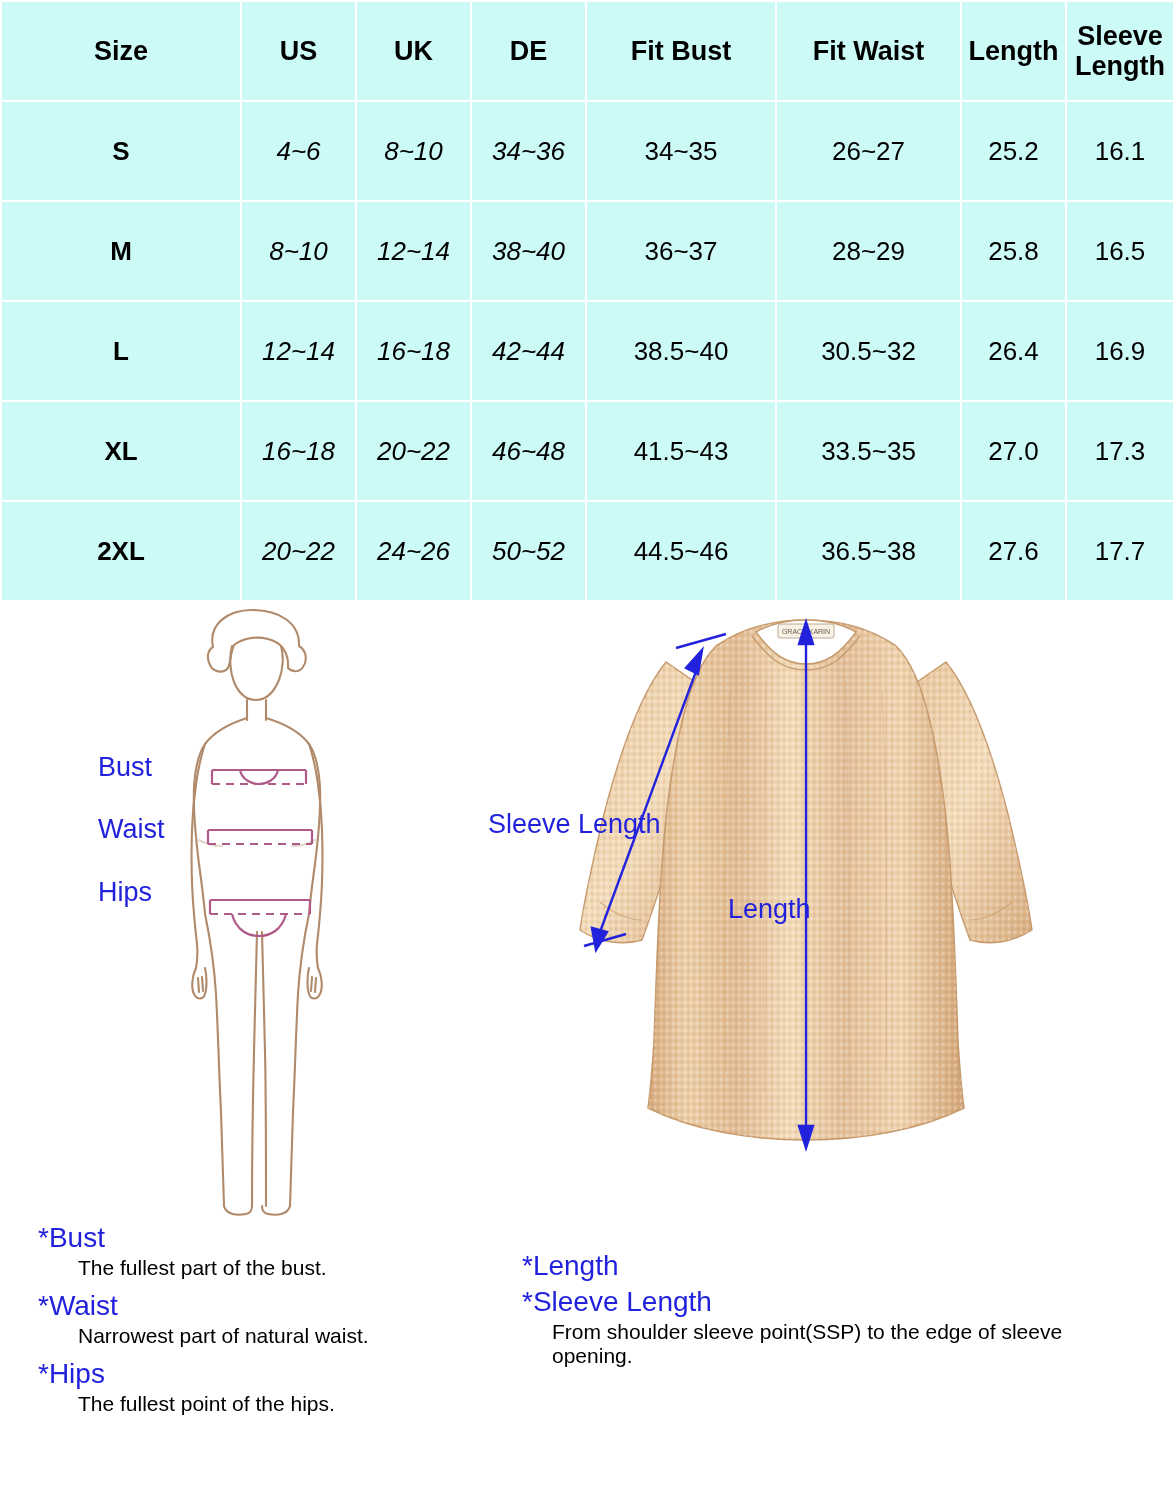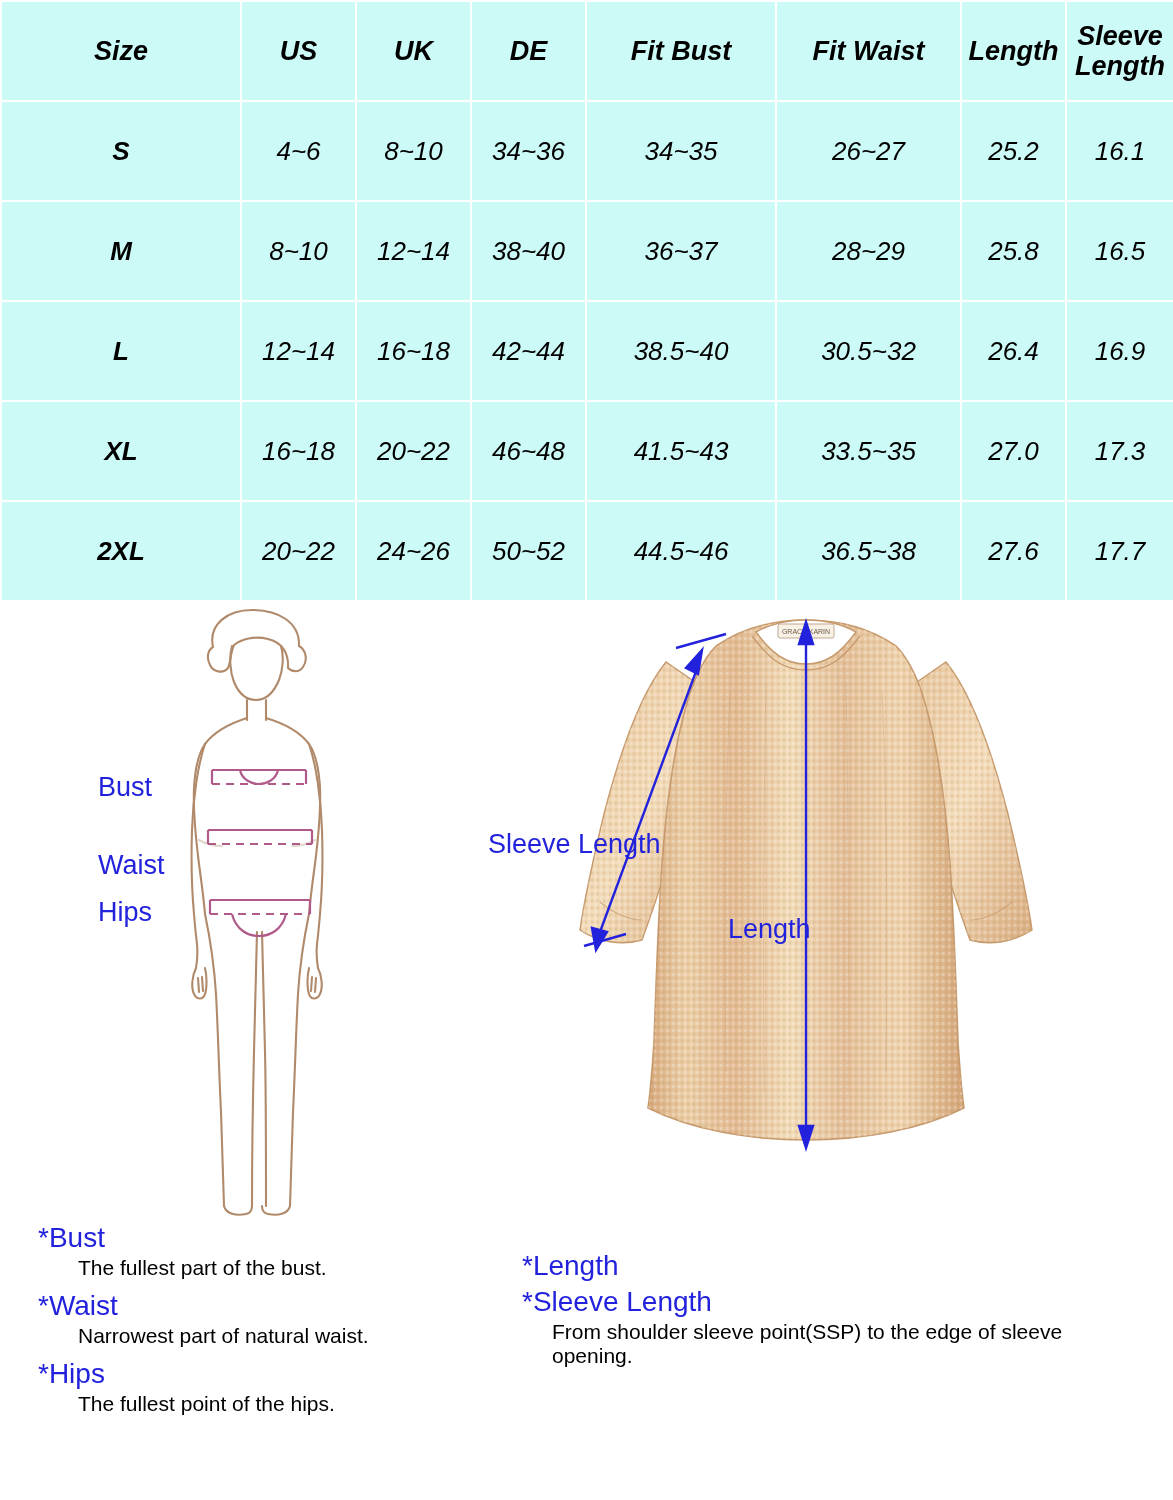--- a/index.html
+++ b/index.html
@@ -19,21 +19,20 @@
     border-collapse: collapse;
     table-layout: fixed;
     background: #ccfaf6;
   }
   table.size-table td, table.size-table th {
     border: 2px solid #ffffff;
     text-align: center;
     vertical-align: middle;
     background: #ccfaf6;
     padding: 0;
-    font-style: italic;
   }
   table.size-table thead th {
     height: 100px;
     font-size: 27px;
     font-weight: bold;
     color: #000000;
   }
   table.size-table tbody td {
     height: 100px;
     font-size: 26px;
@@ -74,21 +73,20 @@
     top: 0;
     width: 693px;
     height: 620px;
   }
 
   .lbl-blue {
     position: absolute;
     color: #2222dd;
     font-size: 27px;
     white-space: nowrap;
-    margin-top: 20px;
   }
 
   
   .notes {
     position: relative;
     width: 1066px;
     height: 270px;
   }
   .notes-col {
     position: absolute;
@@ -248,21 +246,21 @@
         <path d="M208 228 L208 242 M312 228 L312 242"></path>
 
         <path d="M210 298 L310 298"></path>
         <path d="M210 312 L310 312" stroke-dasharray="8 6"></path>
         <path d="M210 298 L210 312 M310 298 L310 312"></path>
         <path d="M232 312 C236 328 248 334 259 334 C270 334 282 328 286 312"></path>
       </g>
     </svg>
 
     <span class="lbl-blue" style="left:98px; top:150px;">Bust</span>
-    <span class="lbl-blue" style="left:98px; top:228px;">Waist</span>
+    <span class="lbl-blue" style="left:98px; top:212px;">Waist</span>
     <span class="lbl-blue" style="left:98px; top:275px;">Hips</span>
   </div>
 
   <div class="fig-right">
     <svg width="693" height="620" viewBox="0 0 693 620">
       <defs>
         <linearGradient id="sg" x1="0" y1="0" x2="1" y2="0">
           <stop offset="0%" stop-color="#d8ab7f"></stop>
           <stop offset="12%" stop-color="#eccfa8"></stop>
           <stop offset="28%" stop-color="#e2bb93"></stop>

